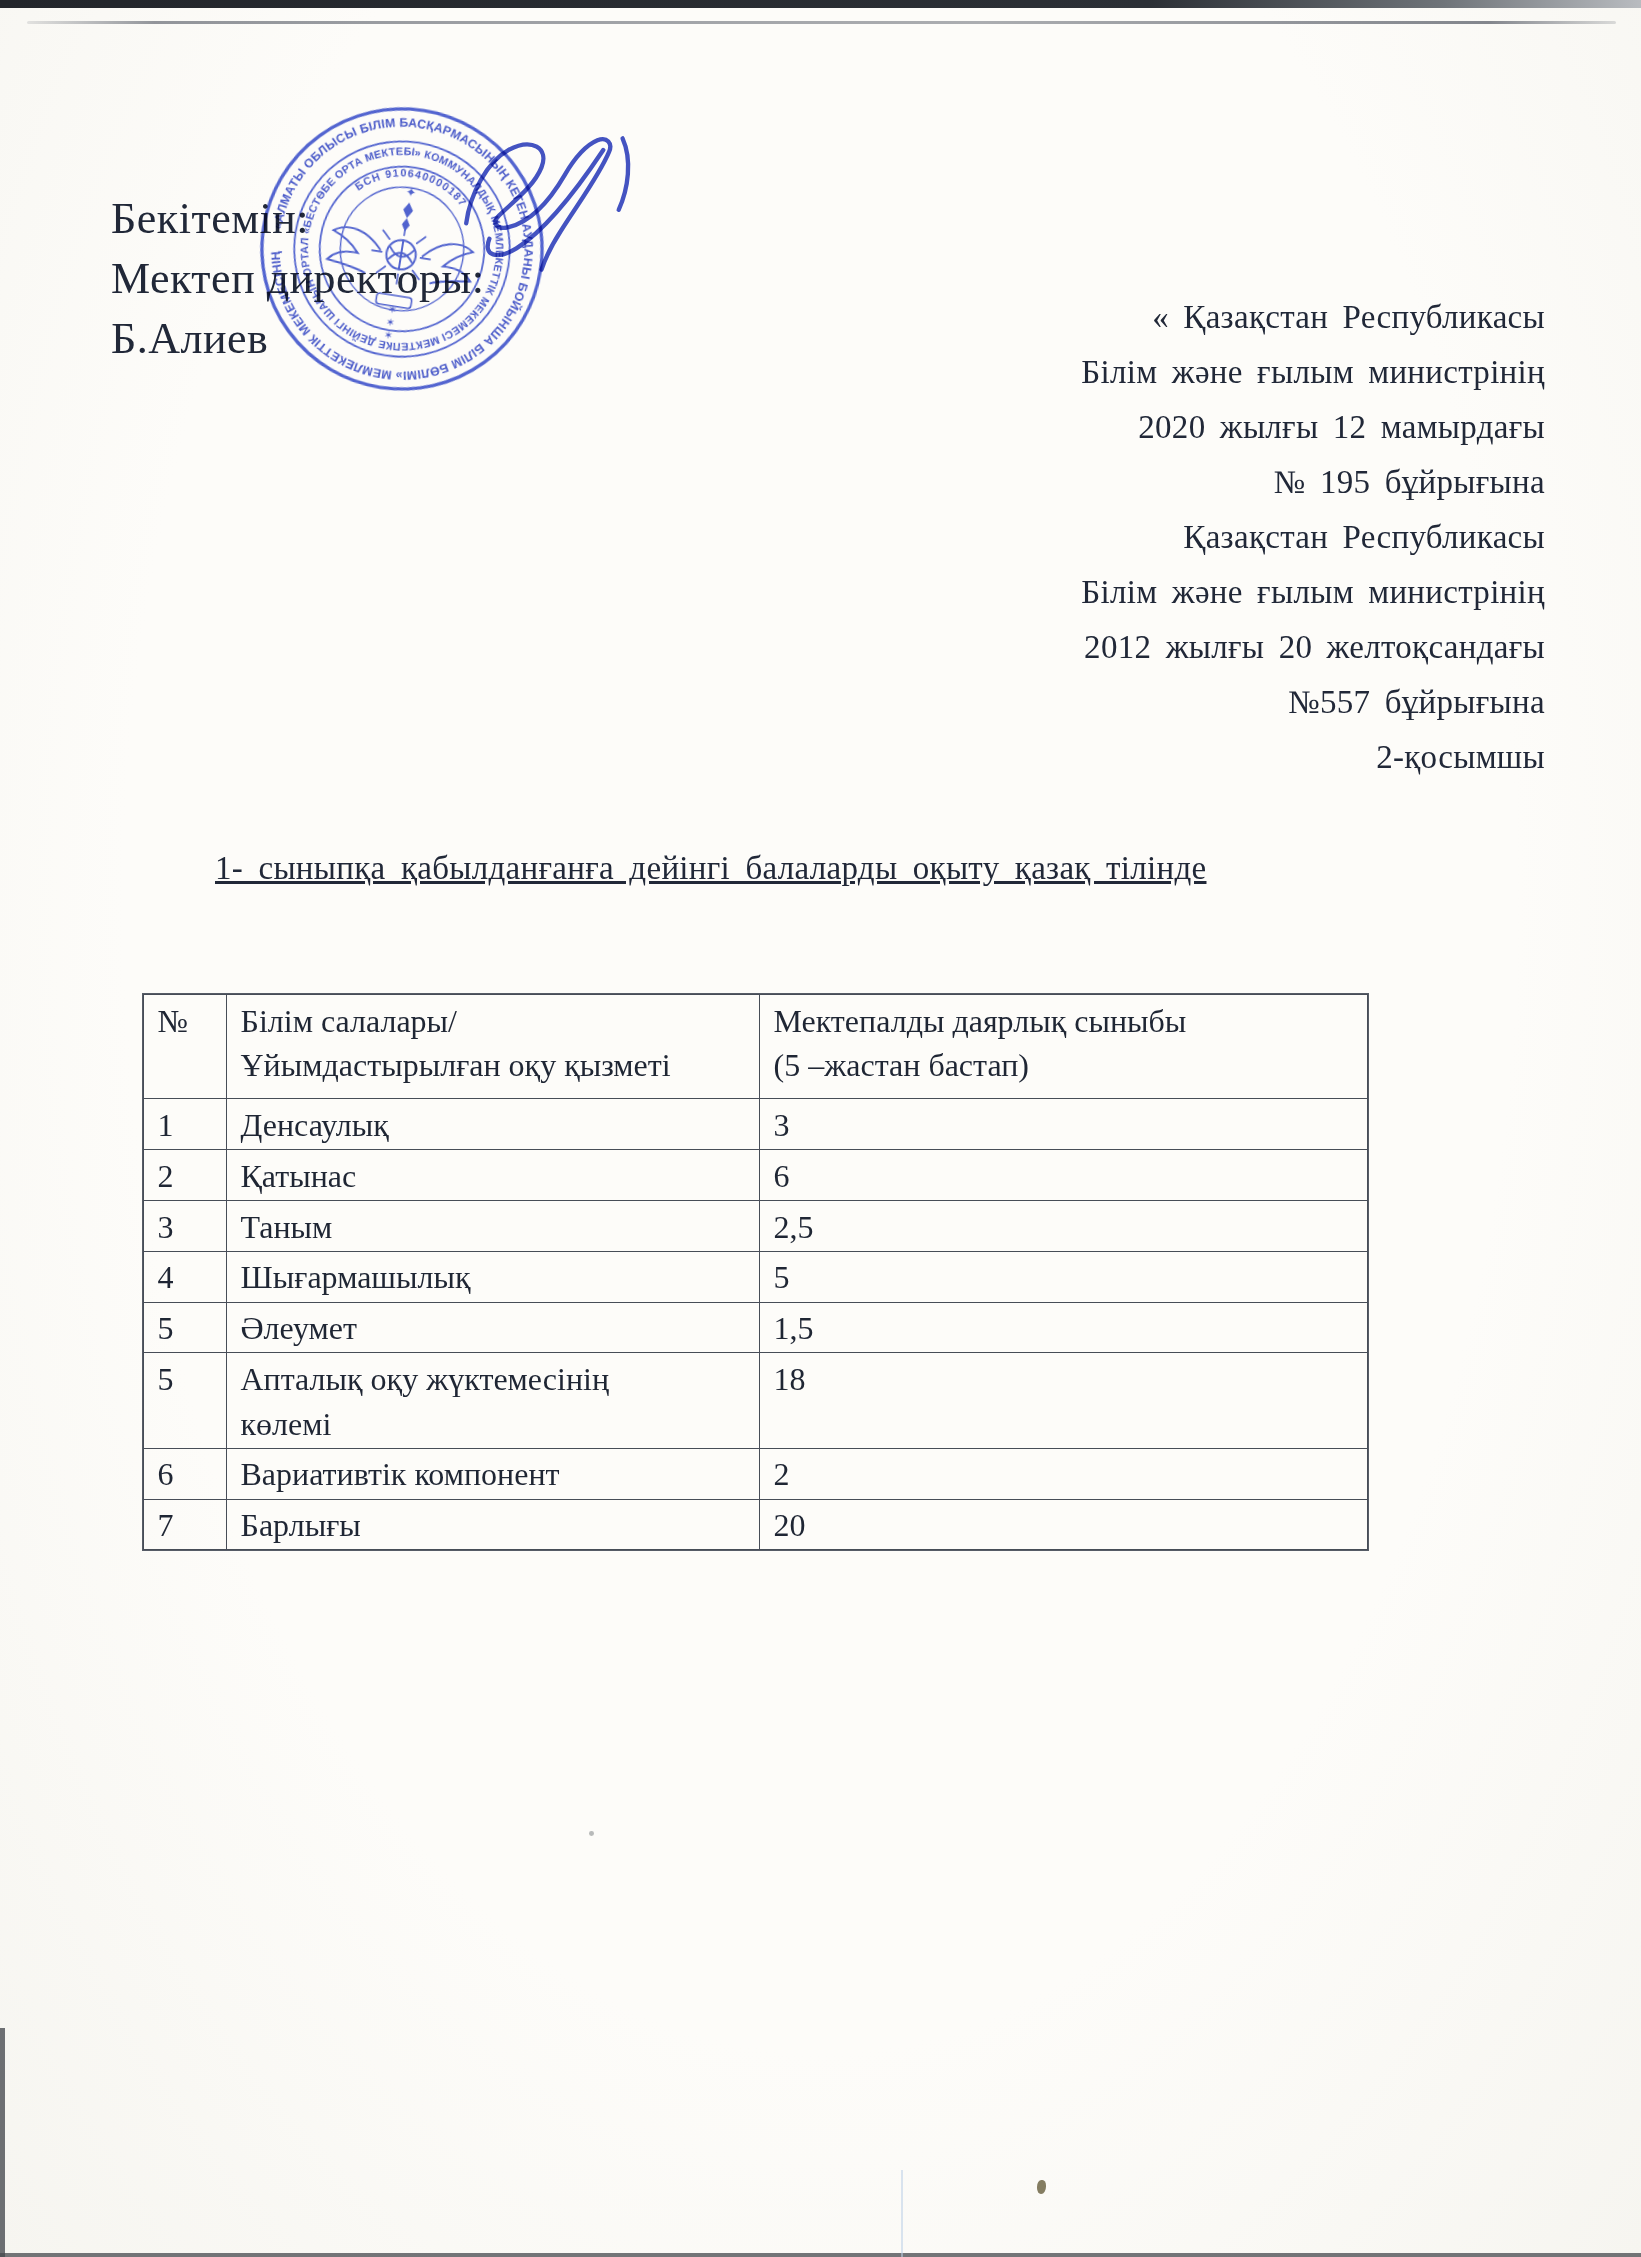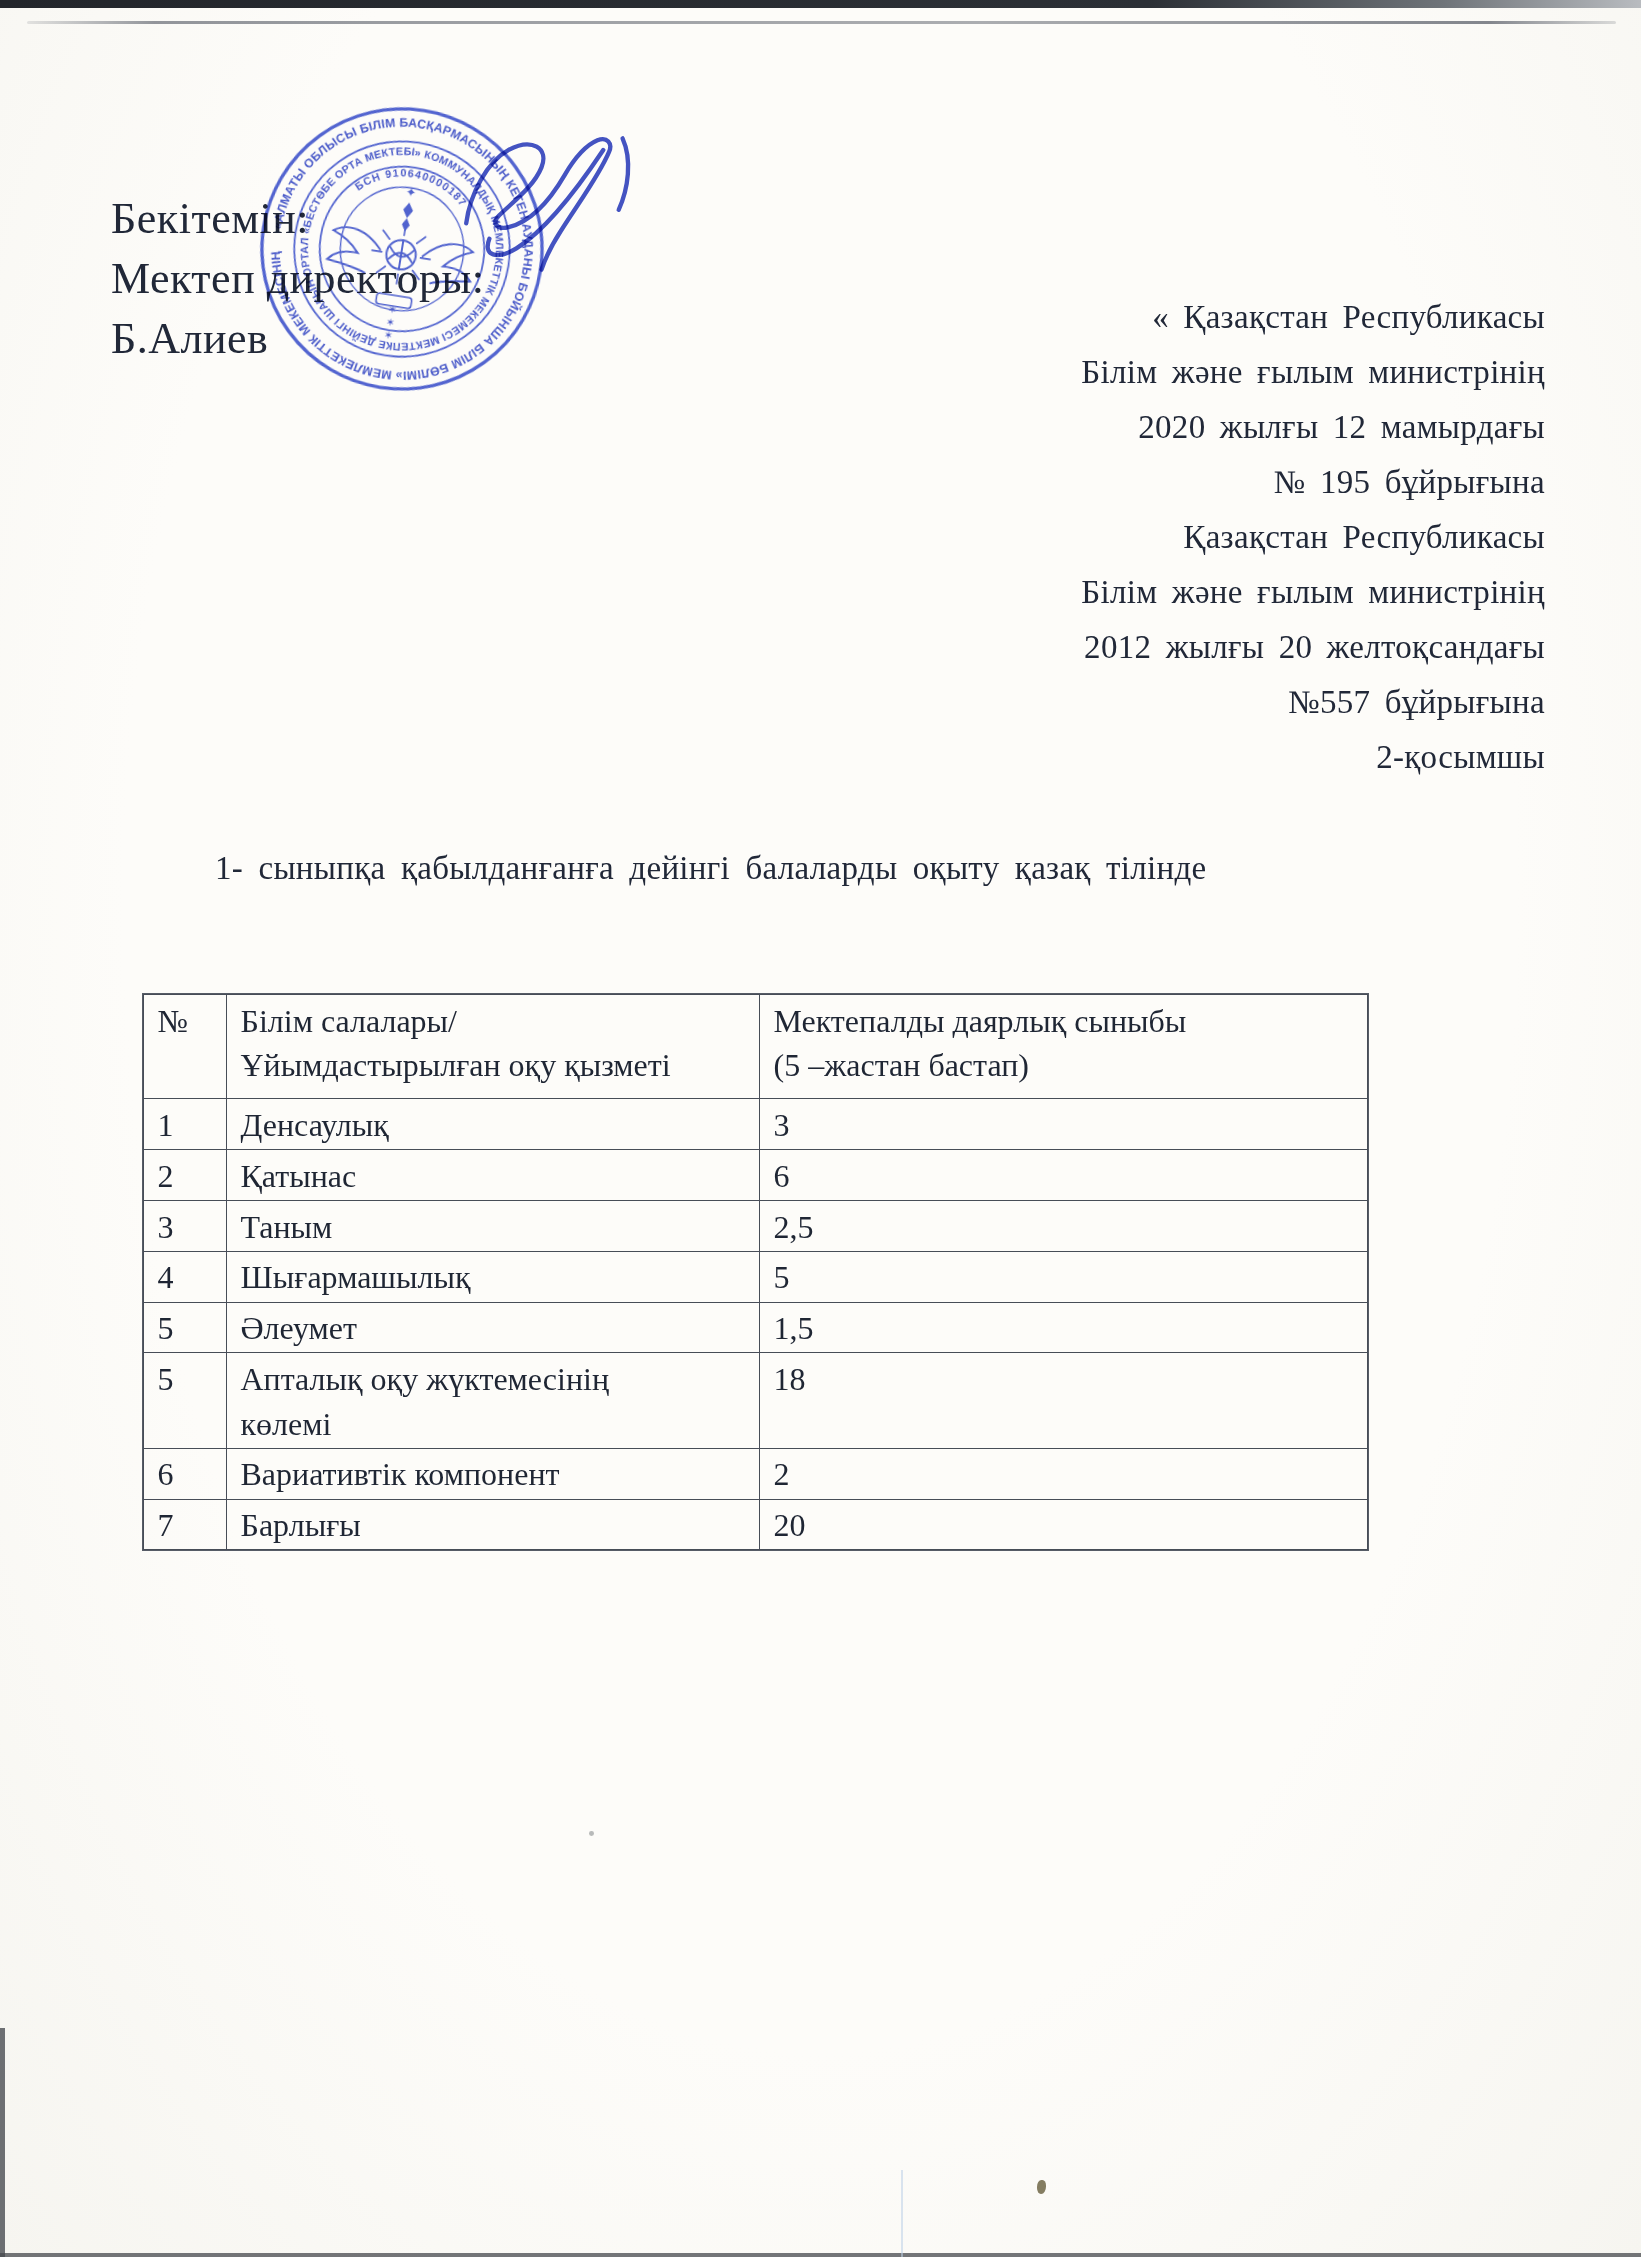--- a/index.html
+++ b/index.html
@@ -25,21 +25,21 @@
   .scan-speck-2{position:absolute;left:589px;top:1831px;width:4.8px;height:4.8px;background:#8b8d90;border-radius:50%;opacity:.6;}
   .scan-crease{position:absolute;left:901px;top:2170px;width:1.9px;height:87px;background:#bcd0e8;opacity:.55;}
 
   
   .approval{position:absolute;left:111px;top:189px;font-size:44px;line-height:60px;letter-spacing:0.5px;}
   .approval .row2{display:flex;flex-direction:column;}
   .approval .gap{display:inline-block;width:212px;}
   .order-block{position:absolute;left:1004px;top:290px;width:541px;
     font-size:33px;line-height:55px;text-align:right;word-spacing:5.8px;letter-spacing:0.3px;}
   .intro{position:absolute;left:109px;top:842px;width:1352px;
-    font-size:33px;line-height:52px;word-spacing:6.8px;letter-spacing:0.3px;}
+    font-size:33px;line-height:52px;word-spacing:6.8px;letter-spacing:0.3px;text-decoration:underline;}
   .intro .l1{text-indent:106px;}
 
   
   .plan-table{position:absolute;left:143px;top:994px;border-collapse:collapse;
     font-size:32px;line-height:1.38;color:#1f2634;}
   .plan-table td,.plan-table th{
     border:1.9px solid #474d57;
     vertical-align:top;text-align:left;font-weight:normal;
     padding:3.9px 9.7px 1.9px 13.5px;
   }

